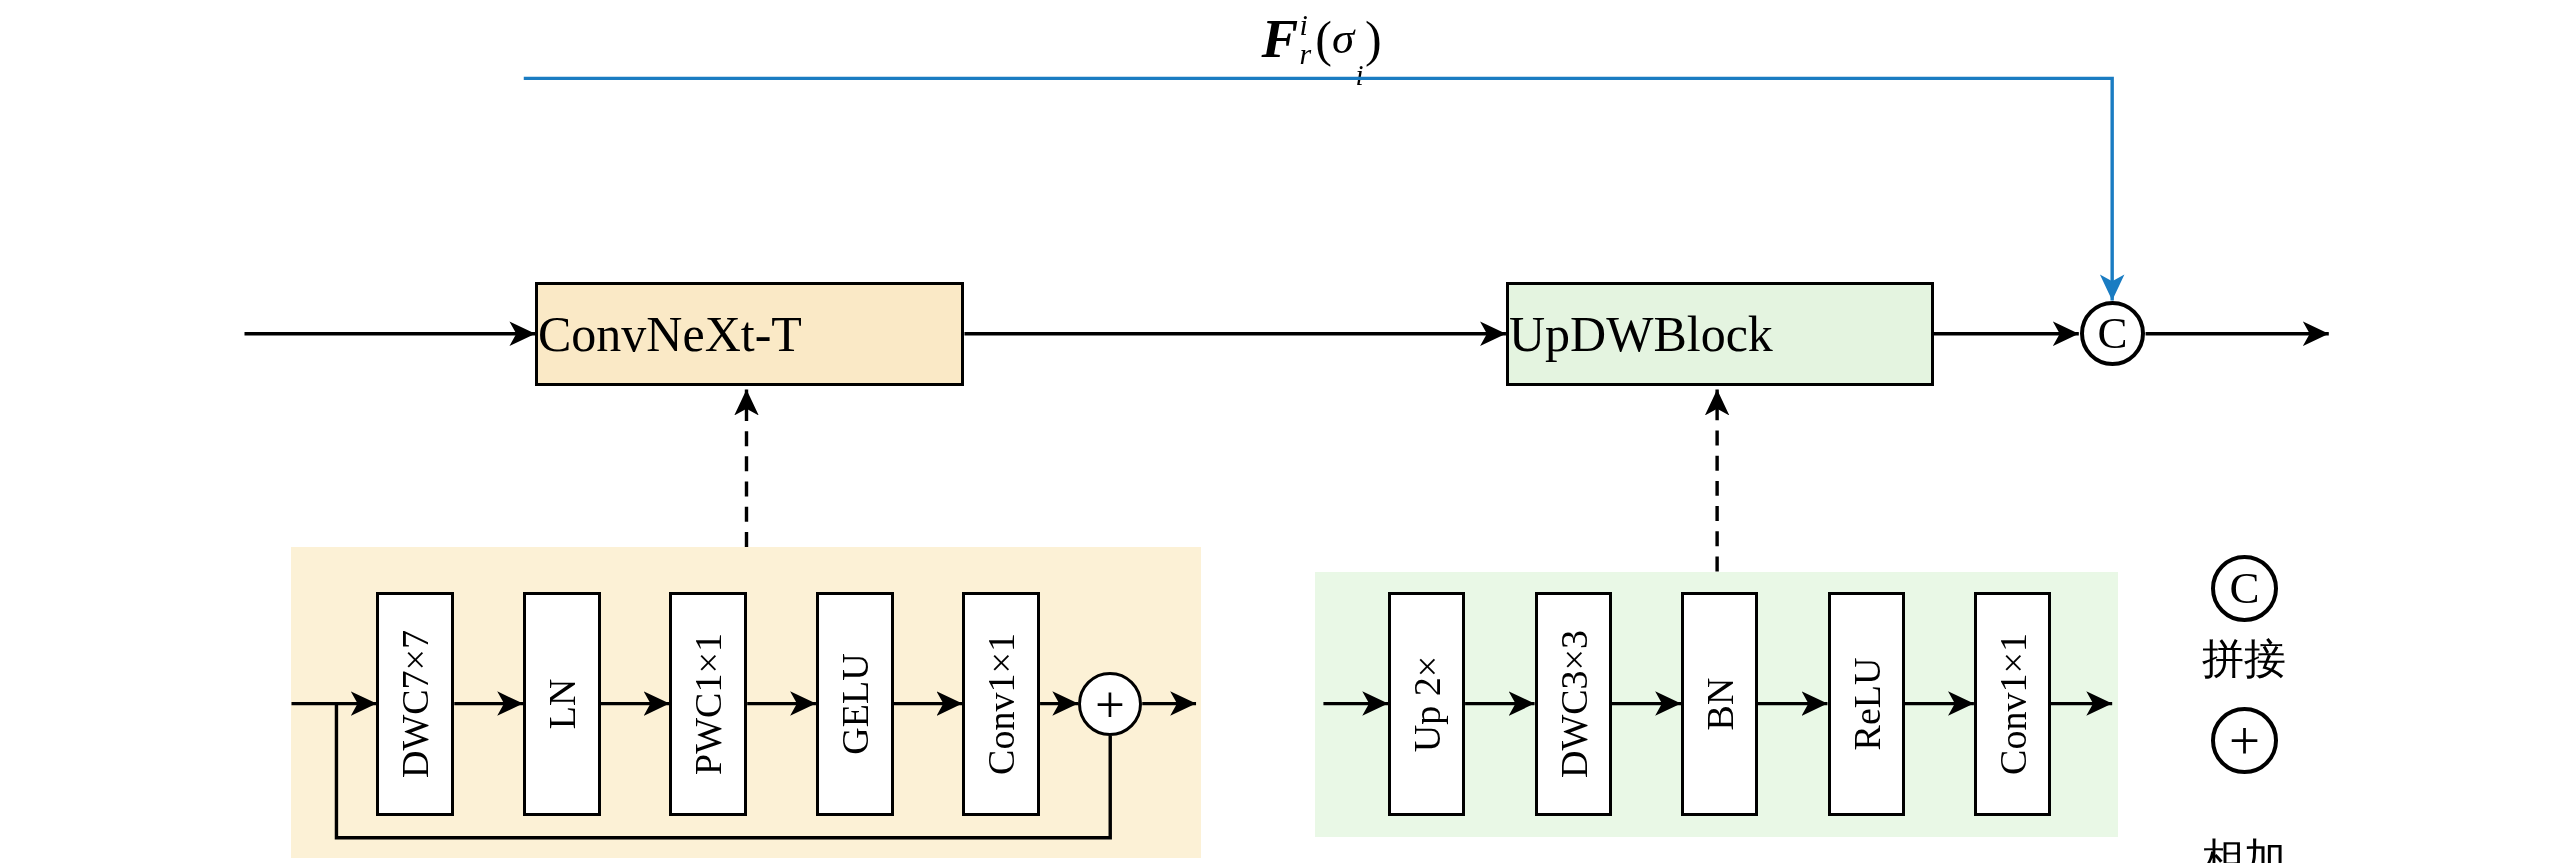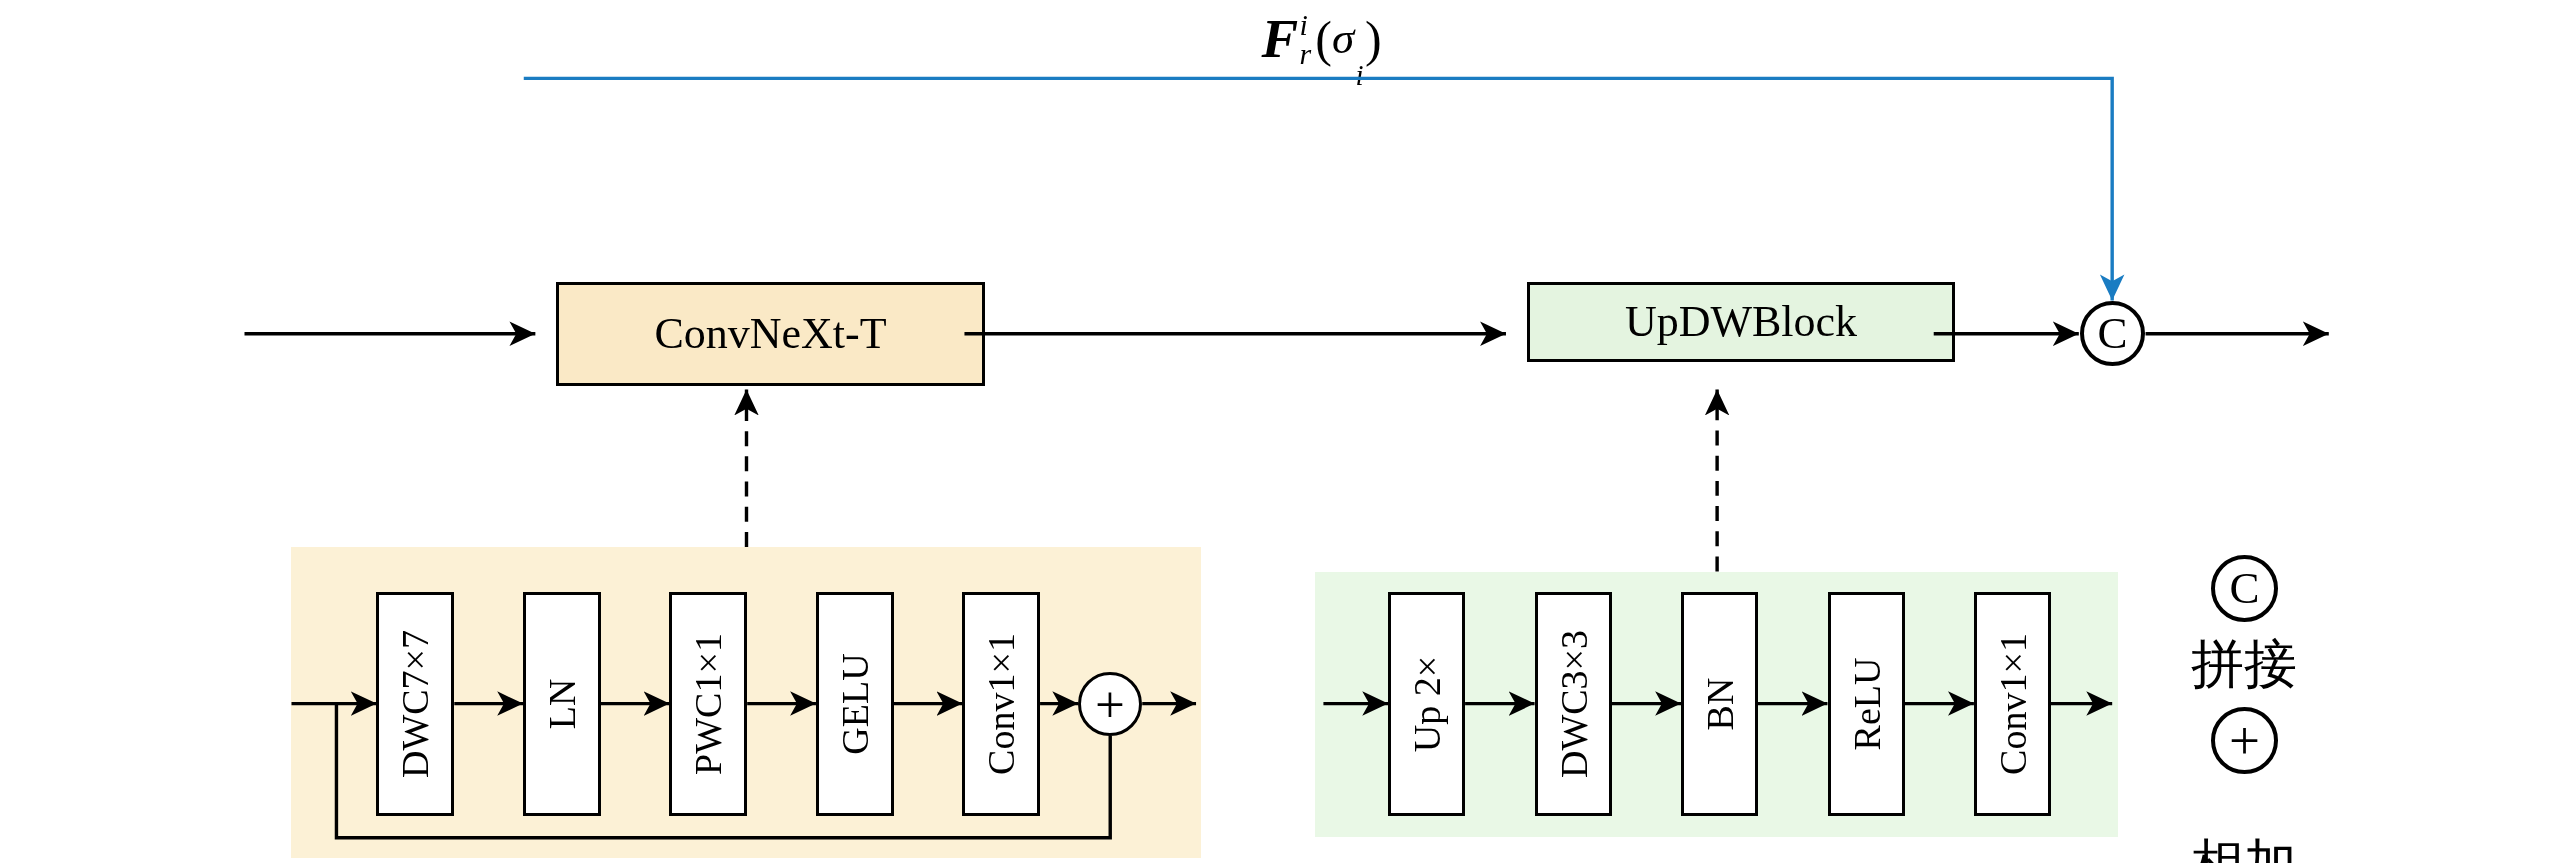--- a/index.html
+++ b/index.html
@@ -10,22 +10,22 @@
   #stage *{box-sizing:border-box;}
   svg.overlay{position:absolute;left:0;top:0;pointer-events:none;}
 
   
   .panel{position:absolute;}
   .panel-tan{background:#FCF1D6;}
   .panel-green{background:#E9F8E6;}
 
   
   .mainbox{
-    position:absolute;border:3.4px solid #000;display:flex;align-items:center;justify-content:center;
-    font-size:44px;line-height:1;margin-left:21px;
+    position:absolute;border:3.4px solid #000;display:flex;align-items:center;
+    font-size:50px;line-height:1;
   }
   .mainbox.tan{background:#FAE9C6;}
   .mainbox.green{background:#E4F4E0;}
 
   
   .op{position:absolute;background:#ffffff;border:3.4px solid #000;}
   .vlabel{
     position:absolute;left:50%;top:50%;
     transform:translate(-50%,-50%) rotate(-90deg);
     white-space:nowrap;font-size:38px;line-height:1;
@@ -34,21 +34,21 @@
   
   .node{
     position:absolute;background:#ffffff;border-radius:50%;
     display:flex;align-items:center;justify-content:center;line-height:1;
   }
   .c-node{border:4.1px solid #000;font-size:45px;}
   .plus-node{border:3.4px solid #000;font-size:53px;font-weight:400;}
   .legend-circle{border:4.1px solid #000;}
   .legend-circle.sym-c{font-size:45px;}
   .legend-circle.sym-plus{font-size:55px;}
-  .legend-text{position:absolute;text-align:center;font-size:53px;line-height:1;}
+  .legend-text{position:absolute;text-align:center;font-size:42px;line-height:1;}
 
   
   .formula{
     position:absolute;left:1199px;top:1.4px;width:245px;height:75px;
     display:flex;align-items:center;justify-content:center;font-size:49px;line-height:1;
   }
   .f-base{font-weight:bold;font-style:italic;font-size:55px;}
   .f-stack{
     display:inline-flex;flex-direction:column;align-items:flex-start;
     font-size:30px;font-style:italic;line-height:0.95;margin:0 4.1px 0 1.4px;transform:translateY(1.4px);
@@ -73,21 +73,21 @@
       <span class="f-ssub">i</span>
       <span class="f-paren">)</span>
   </div>
 
   <div class="panel panel-tan" style="left:291px;top:547px;width:910px;height:311px;"></div>
   <div class="panel panel-green" style="left:1315px;top:572px;width:803px;height:265px;"></div>
 
   <div class="mainbox tan" style="left:535px;top:282px;width:429px;height:104px;">
     <span>ConvNeXt-T</span>
   </div>
-  <div class="mainbox green" style="left:1506px;top:282px;width:428px;height:80px;">
+  <div class="mainbox green" style="left:1506px;top:282px;width:428px;height:104px;">
     <span>UpDWBlock</span>
   </div>
 
   <div class="node c-node" style="left:2080px;top:301px;width:65px;height:65px;">
     <span>C</span>
   </div>
 
   <div class="op" style="left:376px;top:592px;width:78px;height:224px;">
     <span class="vlabel">DWC7×7</span>
   </div>

